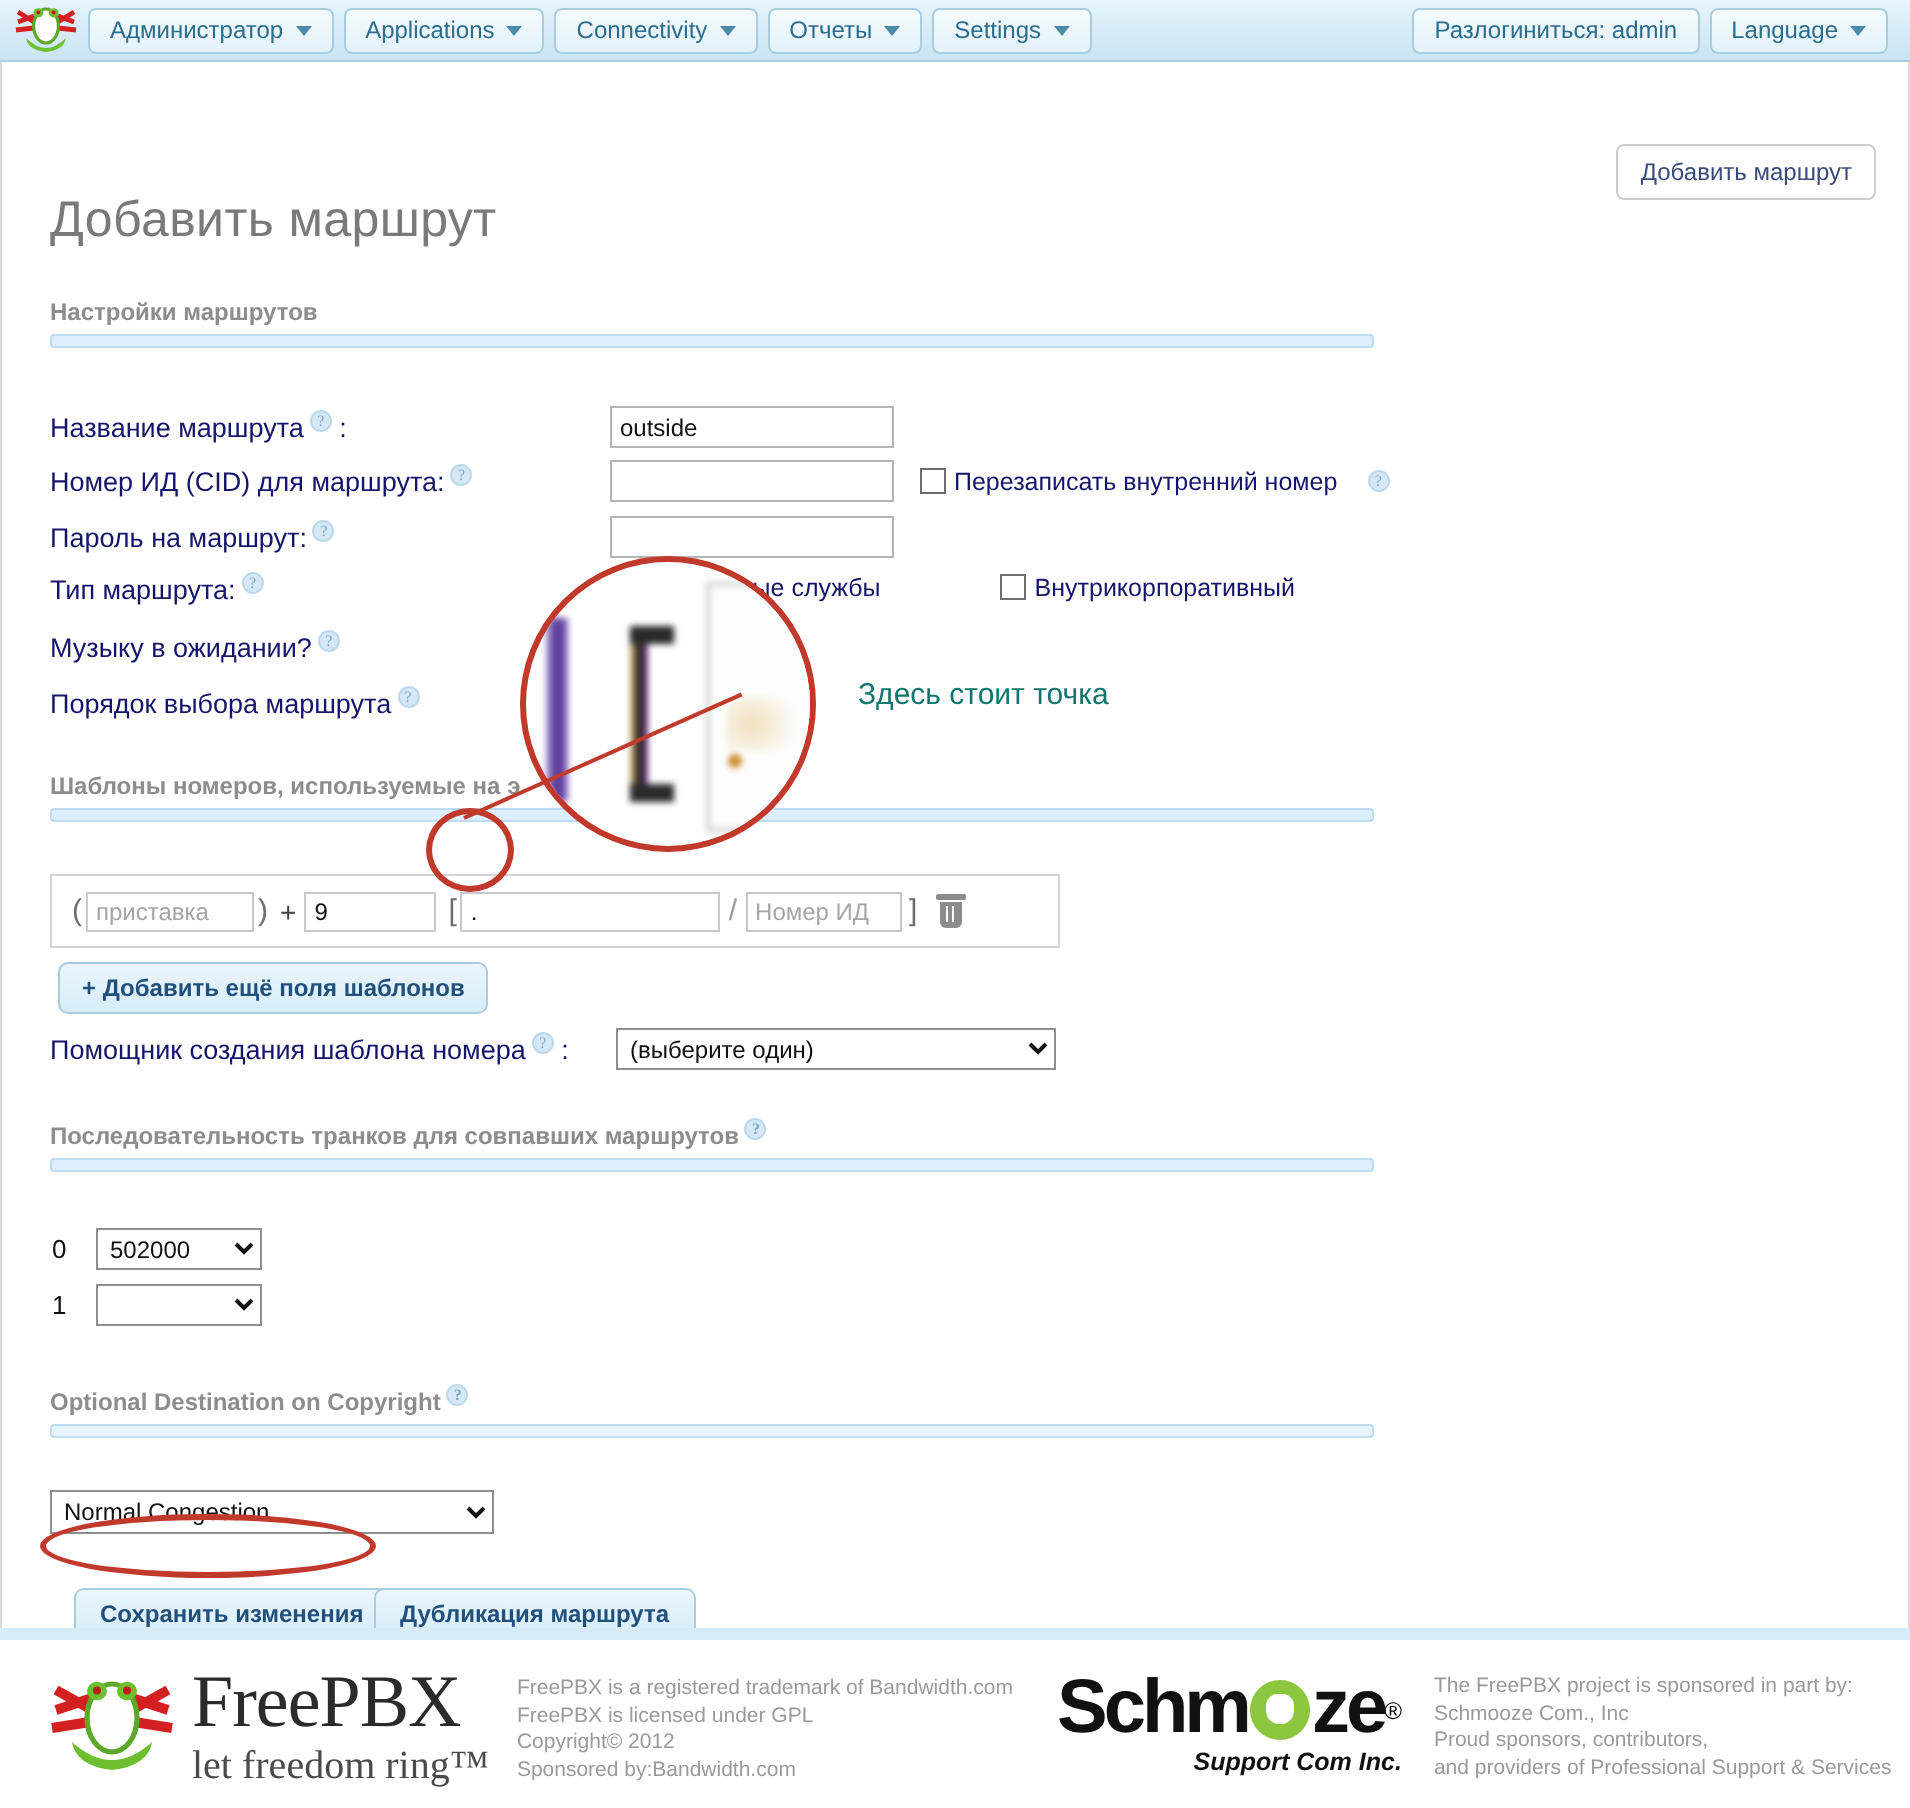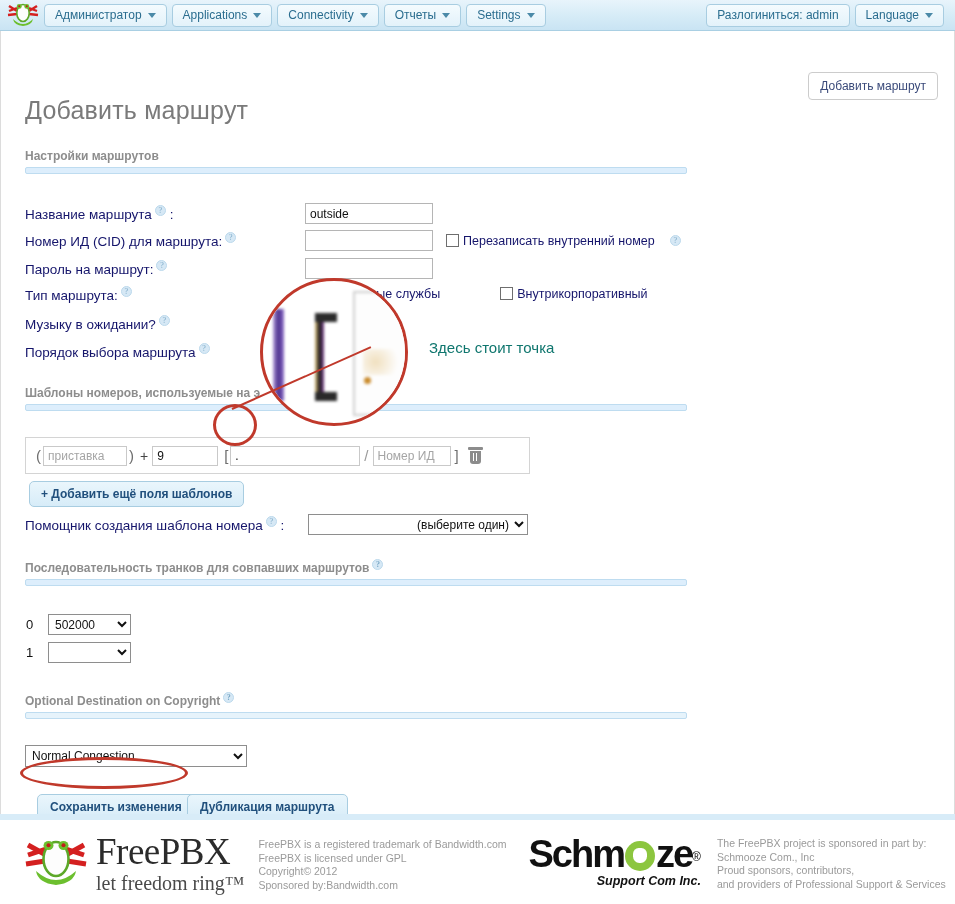--- a/index.html
+++ b/index.html
@@ -135,21 +135,21 @@
     font-size: 13.5px;
     color: #15156b;
     white-space: nowrap;
   }
   .flabel {
     width: 280px;
     color: #15156b;
     font-size: 13.5px;
   }
   .txtin {
-    width: 128px; height: 21px;
+    width: 142px; height: 21px;
     border: 1px solid #b5b5b5;
     background: #fff;
     font-size: 12px;
     color: #111;
     padding: 1px 4px;
     font-family: "Liberation Sans", sans-serif;
   }
   .txtin::placeholder { color: #9b9b9b; }
   .sel {
     height: 21px;
@@ -538,21 +538,21 @@
       <span class="trash">
         <span class="lid"></span>
           <span class="body"></span>
       </span>
     </div>
 
     <button class="addbtn">+ Добавить ещё поля шаблонов</button>
 
     <div class="frow" style="top:483px;">
       <span class="flabel" style="width:283px;"><span>Помощник создания шаблона номера</span><span class="help">?</span> <span>:</span></span>
-      <select class="sel" style="width:220px;text-align:right;">
+      <select class="sel" style="width:220px;">
         <option>(выберите один)</option>
       </select>
     </div>
 
     <div class="sec" style="top:528px;">
       <div class="sec-title"><span>Последовательность транков для совпавших маршрутов</span><span class="help">?</span></div>
       <div class="sec-rule"></div>
     </div>
 
     <div class="seqrow" style="top:583px;">

